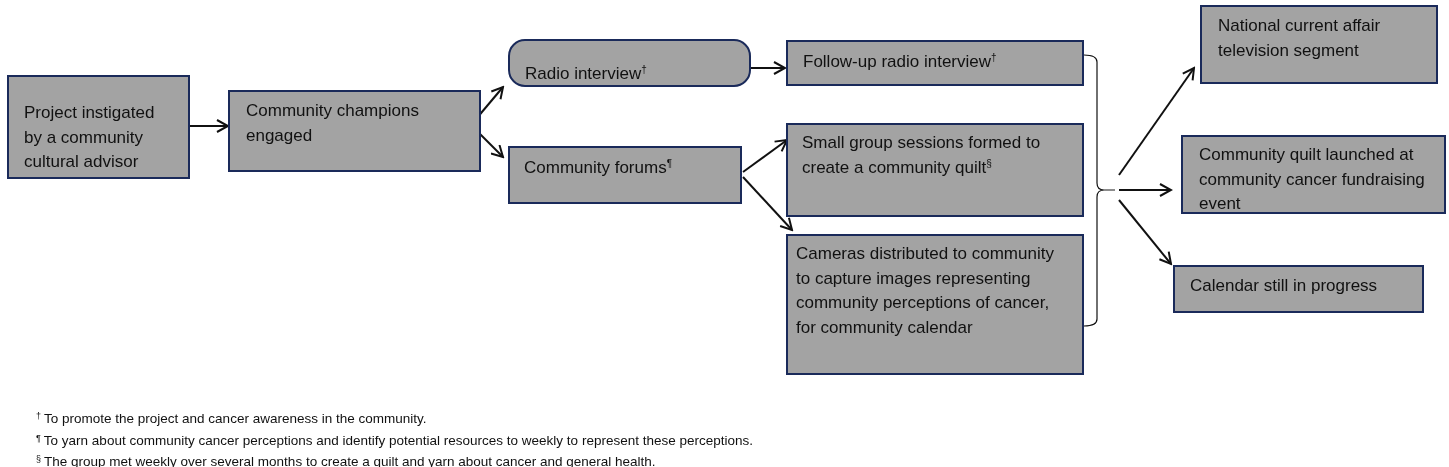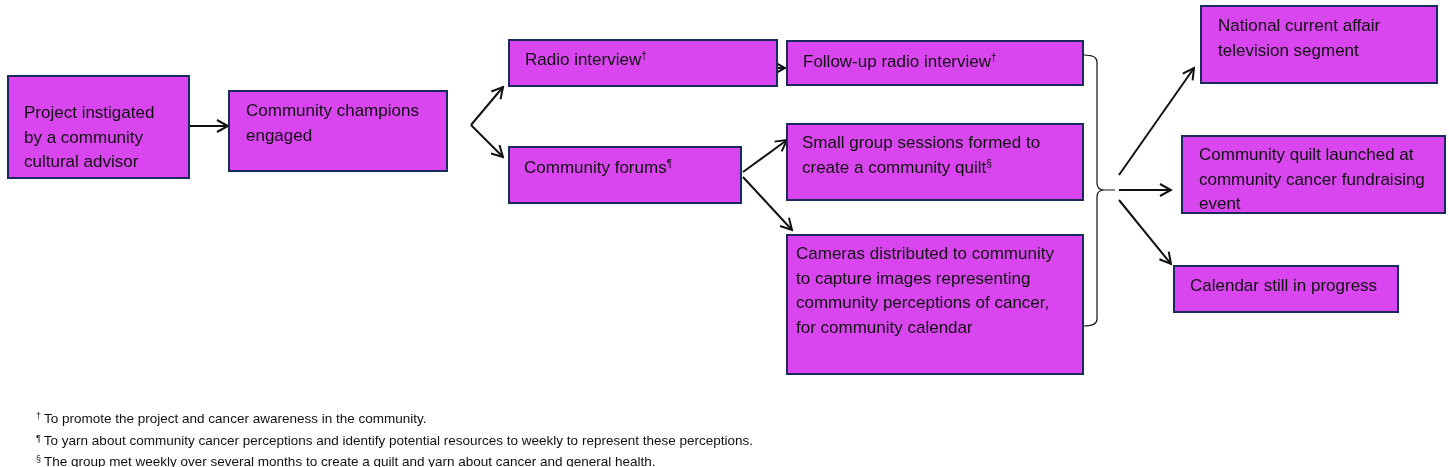--- a/index.html
+++ b/index.html
@@ -1,18 +1,18 @@
 <!DOCTYPE html>
 <html><head>
   <meta charset="utf-8">
   <style>
     html, body { margin: 0; padding: 0; background: #ffffff; }
     body { width: 1449px; height: 467px; position: relative; overflow: hidden;
            font-family: "Liberation Sans", sans-serif; color: #111; }
-    .box { position: absolute; box-sizing: border-box; background: #d946ef;
+    .box { position: absolute; box-sizing: border-box; background: #a3a3a3;
            border: 2px solid #1a2a5a; font-size: 17px; line-height: 24.5px;
            padding: 8px 14px; }
     .box sup { font-size: 10px; vertical-align: 6px; line-height: 0; }
     svg.connectors { position: absolute; left: 0; top: 0; }
     .footnotes { position: absolute; left: 36px; top: 407px; font-size: 13.5px; line-height: 18.5px; color: #111; }
     .footnotes div { white-space: nowrap; }
     .footnotes .mark { font-size: 9px; vertical-align: 4px; margin-right: 3px; }
   </style>
 </head>
 <body>
@@ -33,53 +33,53 @@
   <line x1="1104" y1="190" x2="1115" y2="190" stroke="#666" stroke-width="1.5"></line>
   <line x1="1119" y1="175" x2="1194" y2="68" stroke="#111" stroke-width="2" marker-end="url(#ah)"></line>
   <line x1="1119" y1="190" x2="1171" y2="190" stroke="#111" stroke-width="2" marker-end="url(#ah)"></line>
   <line x1="1119" y1="200" x2="1171" y2="264" stroke="#111" stroke-width="2" marker-end="url(#ah)"></line>
 </svg>
 
 <div class="box" style="left:7px;top:75px;width:183px;height:104px;padding-top:24px;padding-left:15px;">
   <span>Project instigated by a community cultural advisor</span>
 </div>
 
-<div class="box" style="left:228px;top:90px;width:220px;height:82px;padding-top:7px;padding-left:16px;">
+<div class="box" style="left:228px;top:90px;width:253px;height:82px;padding-top:7px;padding-left:16px;">
   <span>Community champions engaged</span>
 </div>
 
-<div class="box" style="left:508px;top:39px;width:270px;height:48px;padding-top:7px;padding-left:15px;">
+<div class="box" style="left:508px;top:39px;width:243px;height:48px;padding-top:21px;padding-left:15px;border-radius:17px;">
   <span>Radio interview</span><sup>†</sup>
 </div>
 
 <div class="box" style="left:508px;top:146px;width:234px;height:58px;padding-top:8px;padding-left:14px;">
   <span>Community forums</span><sup>¶</sup>
 </div>
 
 <div class="box" style="left:786px;top:40px;width:298px;height:46px;padding-top:8px;padding-left:15px;">
   <span>Follow-up radio interview</span><sup>†</sup>
 </div>
 
-<div class="box" style="left:786px;top:123px;width:298px;height:78px;padding-top:6px;">
+<div class="box" style="left:786px;top:123px;width:298px;height:94px;padding-top:6px;">
   <span>Small group sessions formed to create a community quilt</span><sup>§</sup>
 </div>
 
 <div class="box" style="left:786px;top:234px;width:298px;height:141px;padding-top:6px;padding-left:8px;">
   <span>Cameras distributed to community to capture images representing community perceptions of cancer, for community calendar</span>
 </div>
 
 <div class="box" style="left:1200px;top:5px;width:238px;height:79px;padding-top:7px;padding-left:16px;">
   <span>National current affair television segment</span>
 </div>
 
 <div class="box" style="left:1181px;top:135px;width:265px;height:79px;padding-top:6px;padding-left:16px;">
   <span>Community quilt launched at community cancer fundraising event</span>
 </div>
 
-<div class="box" style="left:1173px;top:265px;width:226px;height:48px;padding-top:7px;padding-left:15px;">
+<div class="box" style="left:1173px;top:265px;width:251px;height:48px;padding-top:7px;padding-left:15px;">
   <span>Calendar still in progress</span>
 </div>
 
 <div class="footnotes">
   <div><span class="mark">†</span><span>To promote the project and cancer awareness in the community.</span></div>
   <div><span class="mark">¶</span><span>To yarn about community cancer perceptions and identify potential resources to weekly to represent these perceptions.</span></div>
   <div><span class="mark">§</span><span>The group met weekly over several months to create a quilt and yarn about cancer and general health.</span></div>
 </div>
 
 </body></html>

